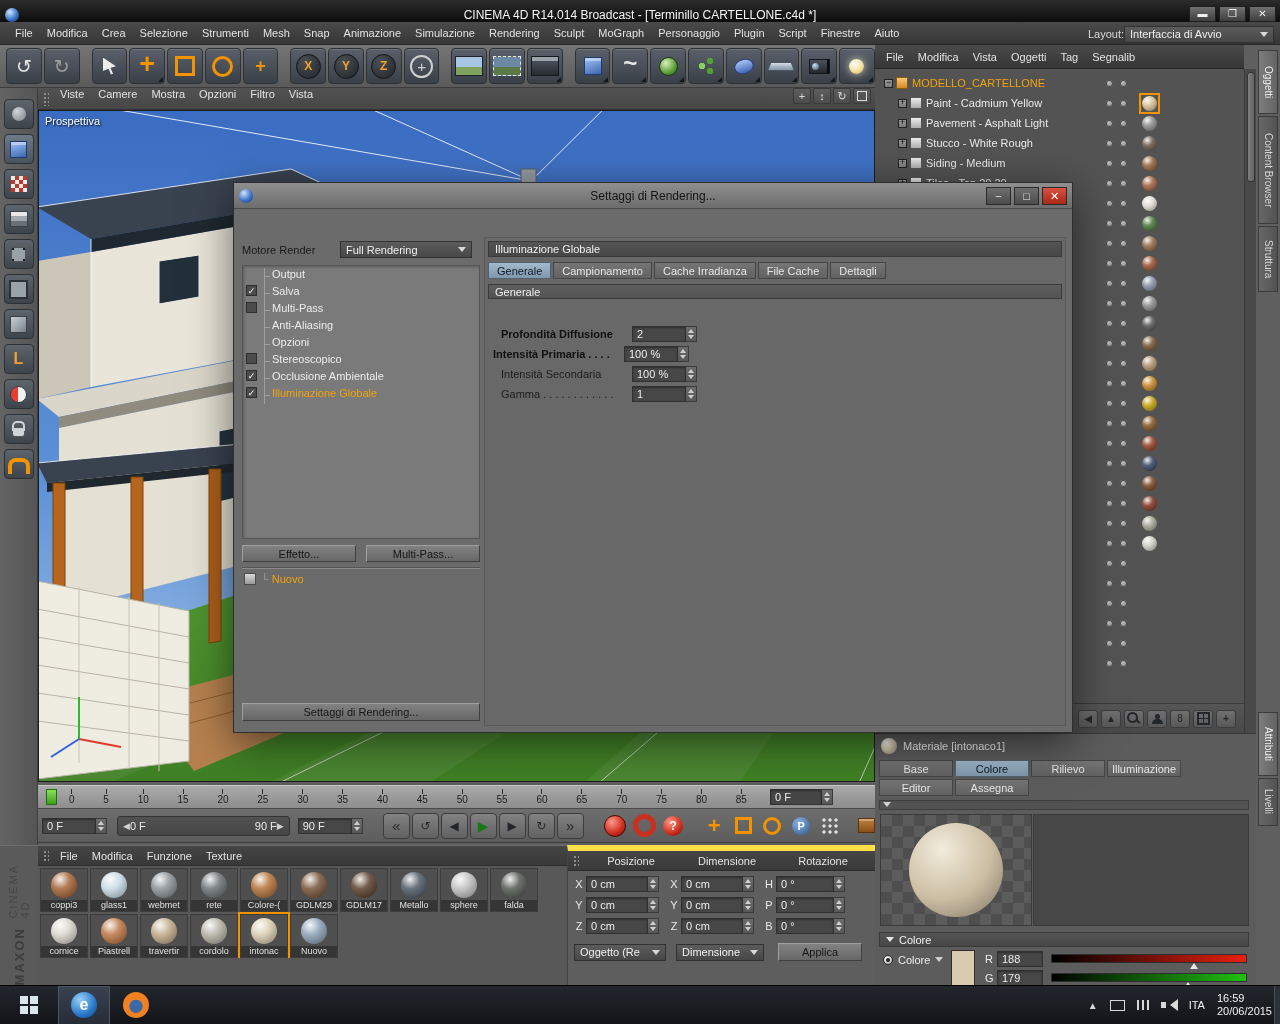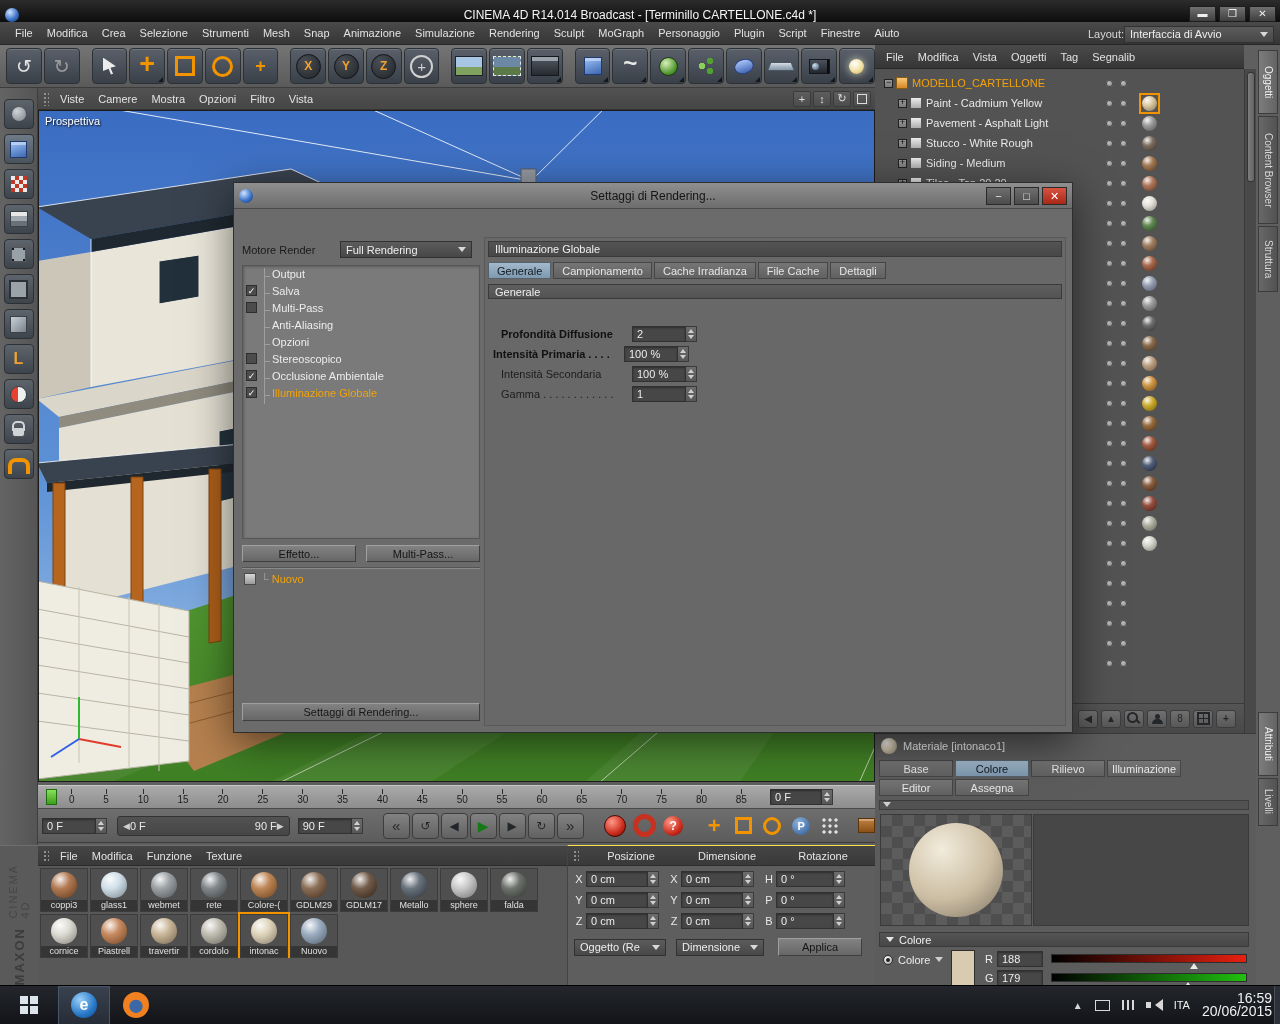--- a/index.html
+++ b/index.html
@@ -74,21 +74,21 @@
 .li.layers-mode::before{width:16px;height:14px;background:linear-gradient(#e8e8e8 0 4px,#a0a8b0 4px 9px,#687078 9px);border:1px solid #3a4046}
 .li.points-mode::before{width:15px;height:15px;background:#98a0a8;box-shadow:inset 0 0 0 1px #555;background-image:radial-gradient(circle 1.5px at 2px 2px,#16181c 98%,transparent),radial-gradient(circle 1.5px at 13px 2px,#16181c 98%,transparent),radial-gradient(circle 1.5px at 2px 13px,#16181c 98%,transparent),radial-gradient(circle 1.5px at 13px 13px,#16181c 98%,transparent)}
 .li.edges-mode::before{width:15px;height:15px;border:2px solid #2c3136;background:#9aa2aa}
 .li.polygons-mode::before{width:15px;height:15px;background:linear-gradient(135deg,#c8d0d8,#78828c);border:1px solid #3a4046}
 .li.axis-mode::before{content:"L";font-size:16px;font-weight:bold;color:#f2a22e}
 .li.texture-axis-mode::before{width:15px;height:15px;border-radius:50%;background:linear-gradient(90deg,#e84030 50%,#f0f0f0 50%);border:1px solid #3a4046}
 .li.lock::before{width:11px;height:8px;background:#cfd4d8;border-radius:2px;box-shadow:0 0 0 1px #50555a;margin-top:6px}
 .li.lock::after{content:"";position:absolute;top:6px;width:9px;height:8px;border:2px solid #cfd4d8;border-bottom:none;border-radius:5px 5px 0 0}
 .li.snap::before{width:14px;height:12px;border:4px solid #f29400;border-bottom:none;border-radius:8px 8px 0 0;margin-top:4px}
 
-#vpmenu{background:linear-gradient(#525252,#464646);border-bottom:1px solid #333;display:flex;align-items:center}
+#vpmenu{background:linear-gradient(#525252,#464646);border-bottom:1px solid #333;display:flex;}
 .vpt{width:18px;height:16px;display:flex;align-items:center;justify-content:center;color:#dcdcdc;background:linear-gradient(#5e5e5e,#4c4c4c);border:1px solid #3a3a3a;border-radius:2px;margin-left:2px}
 .vpt::before{font-size:11px}
 .vpt.pan::before{content:"+"}
 .vpt.zoom::before{content:"↕"}
 .vpt.orbit::before{content:"↻"}
 .vpt.toggle-view::before{content:"";width:8px;height:8px;border:1px solid #ddd}
 #canvas{border:1px solid #1c1c1c;overflow:hidden;background:#3a6cc2}
 #vplabel{position:absolute;left:6px;top:4px;color:#fff;font-size:11px;text-shadow:1px 1px 2px #000}
 
 #ruler{background:linear-gradient(#ababab,#8d8d8d);border-top:1px solid #c8c8c8;border-bottom:1px solid #4a4a4a;display:flex;align-items:center}
@@ -119,21 +119,21 @@
 .tg.record-pla::before{content:"";width:18px;height:18px;background-image:radial-gradient(circle 1.6px,#e0e0e0 98%,transparent);background-size:6px 6px}
 .tlopt{width:18px;height:15px;background:linear-gradient(#c08040,#8a5018);border:1px solid #5c3408;box-shadow:inset 0 2px 0 rgba(255,255,255,.3);margin-left:14px}
 
 .panelmenu{background:linear-gradient(#454545,#393939);border-bottom:1px solid #2c2c2c;display:flex;align-items:center;height:20px}
 #mats{background:#585858;border-top:1px solid #6e6e6e}
 .mcell{width:48px;margin:2px 0 0 2px;border:1px solid #3c3c3c;background:#4f4f4f;float:left;position:relative}
 .mcell .thumb{height:31px;display:flex;align-items:center;justify-content:center}
 .mcell .thumb .ball{width:26px;height:26px}
 .mcell .mlabel{height:11px;background:#353535;color:#e0e0e0;font-size:9px;text-align:center;overflow:hidden;white-space:nowrap}
 .mcell.sel{outline:2px solid #f29400;z-index:2}
-#coords{background:#5e5e5e;border-left:1px solid #444;border-top:1px solid #fde047}
+#coords{background:#5e5e5e;border-left:1px solid #444;border-top:6px solid #fde047}
 .chead{font-size:11px;color:#e4e4e4;width:96px;text-align:center}
 .clabel{width:10px;color:#e8e8e8;font-size:11px;text-align:center;margin-right:2px}
 #brand{background:#5a5a5a;border-top:1px solid #6e6e6e;display:flex;flex-direction:column;align-items:center;justify-content:center;gap:8px}
 #brand div{writing-mode:vertical-rl;transform:rotate(180deg);letter-spacing:2px}
 #brand .b1{font-weight:bold;font-size:13px;color:#3c3c3c}
 #brand .b2{font-size:11px;color:#474747}
 
 #ompanel{background:#535353}
 #ommenu{background:linear-gradient(#4a4a4a,#363636);border-bottom:1px solid #262626;display:flex;align-items:center;padding-left:4px}
 .om-row{height:20px;display:flex;align-items:center}
@@ -214,21 +214,21 @@
 .taskapp.active{background:linear-gradient(#3a4250,#262c36);box-shadow:inset 0 0 0 1px #4a5668}
 .ie{width:26px;height:26px;border-radius:50%;background:radial-gradient(circle at 35% 30%,#9ad0f8,#2878c8 60%,#0a4a90);color:#fff;font-weight:bold;font-size:16px;line-height:26px;text-align:center}
 .ff{width:26px;height:26px;border-radius:50%;background:radial-gradient(circle at 50% 55%,#3c68a8 0 32%,#f08020 36% 78%,#b84c10)}
 #tray{position:absolute;right:8px;display:flex;align-items:center;gap:12px}
 .trico{color:#d8d8d8;font-size:10px;position:relative}
 .ic-monitor::before{content:"";display:block;width:13px;height:9px;border:1px solid #d8d8d8}
 .ic-bars::before{content:"";display:block;width:12px;height:10px;background:linear-gradient(90deg,#d8d8d8 2px,transparent 2px 5px,#d8d8d8 5px 7px,transparent 7px 10px,#d8d8d8 10px 12px)}
 .ic-speaker{width:16px;height:12px}
 .ic-speaker::before{content:"";position:absolute;left:0;top:3px;width:5px;height:6px;background:#d8d8d8}
 .ic-speaker::after{content:"";position:absolute;left:3px;top:0;border:6px solid transparent;border-right:8px solid #d8d8d8}
-#clock{text-align:right;font-size:14px;line-height:13px;color:#f0f0f0}
+#clock{text-align:left;font-size:11px;line-height:13px;color:#f0f0f0}
 #showdesk{position:absolute;right:0;top:0;bottom:0;width:6px;background:#2c3038;border-left:1px solid #4a4e56}
 </style>
 </head>
 <body>
 
 <div id="app">
 
   <div id="titlebar" class="abs" style="left:0;top:0;width:1280px;height:22px">
     <span class="appball"></span>
     <span class="title">CINEMA 4D R14.014 Broadcast - [Terminillo CARTELLONE.c4d *]</span>

